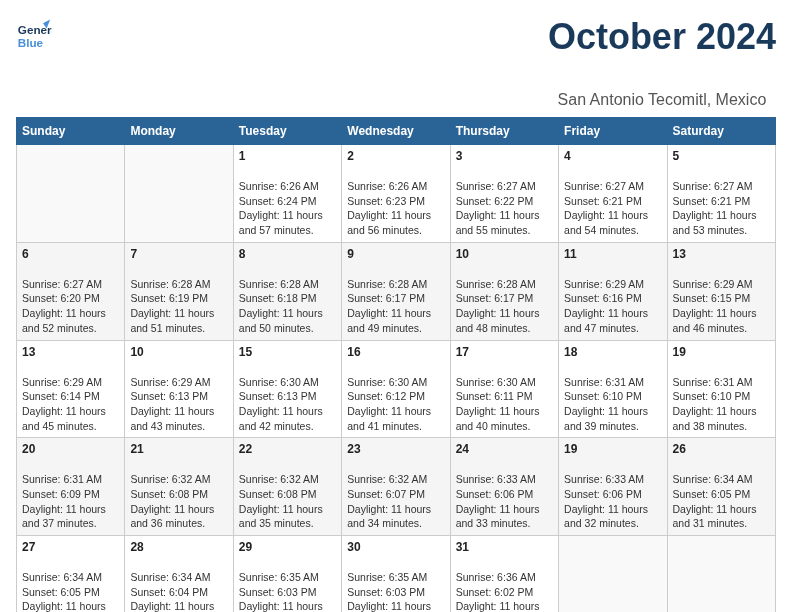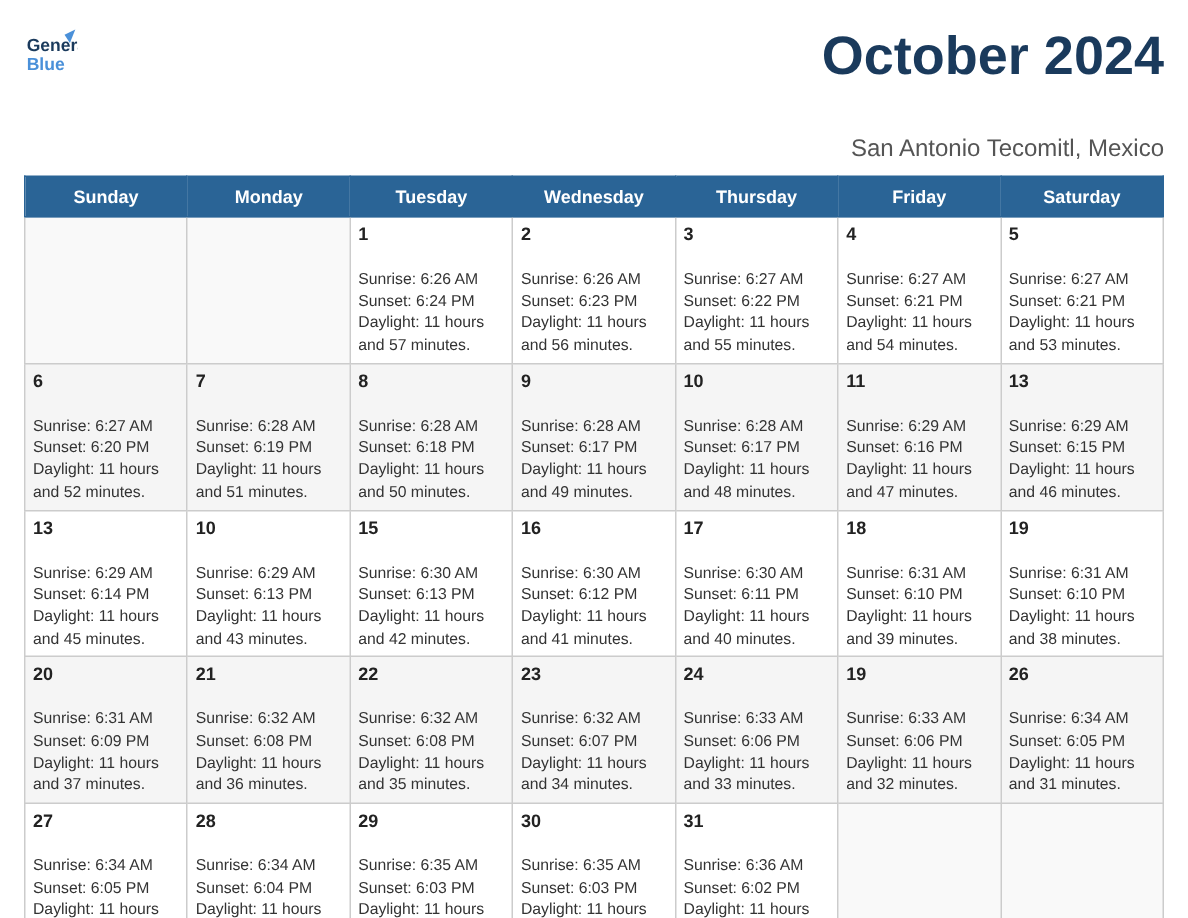--- a/index.html
+++ b/index.html
@@ -10,41 +10,41 @@
       min-height: 612px;
       padding: 16px;
     }
     .header {
       display: flex;
       justify-content: space-between;
       align-items: flex-start;
       margin-bottom: 8px;
     }
     .title-area {
-      text-align: right;
+      text-align: center;
     }
     .month-title {
       font-size: 36px;
       font-weight: bold;
       color: #1a3a5c;
     }
     .subtitle {
       font-size: 16px;
       color: #555;
       margin-top: 33px;
     }
     .calendar-table {
       width: 100%;
       border-collapse: collapse;
       font-size: 11px;
     }
     .calendar-table th {
       background-color: #2a6496;
       color: #fff;
-      text-align: center;
+      text-align: left;
       padding: 6px 5px;
       font-size: 12px;
       font-weight: bold;
       border: 1px solid #2a6496;
     }
     .calendar-table td {
       vertical-align: top;
       padding: 4px 5px;
       border: 1px solid #ccc;
       width: 108px;

